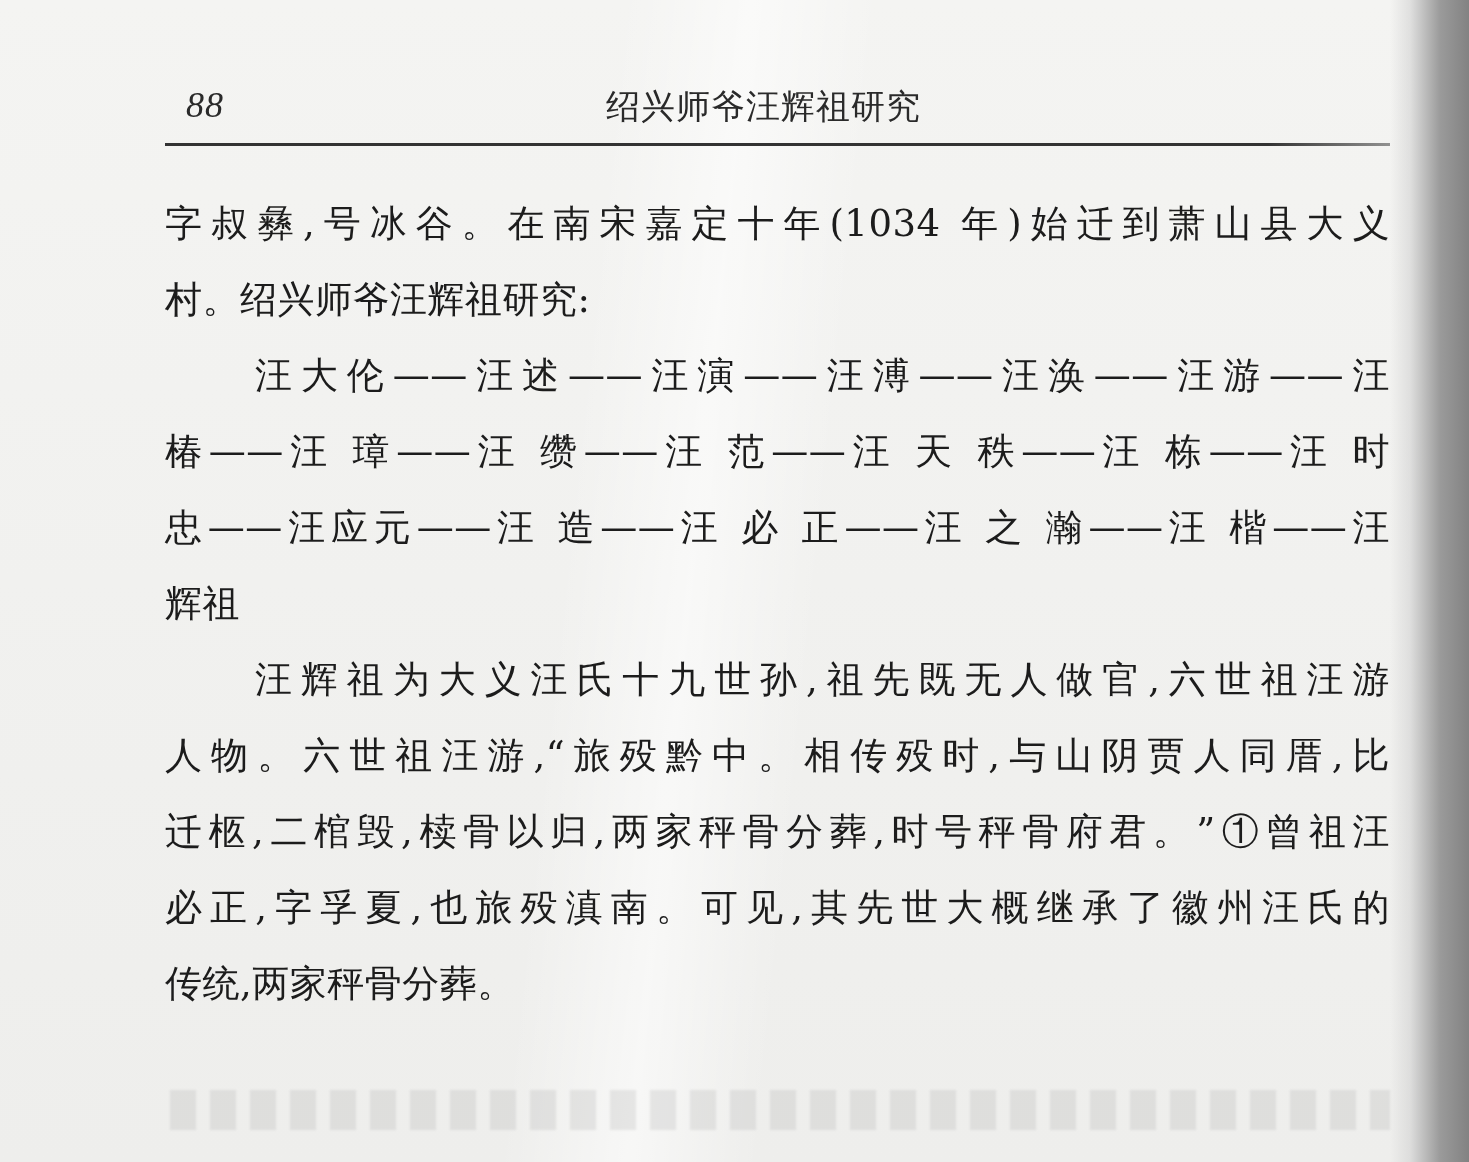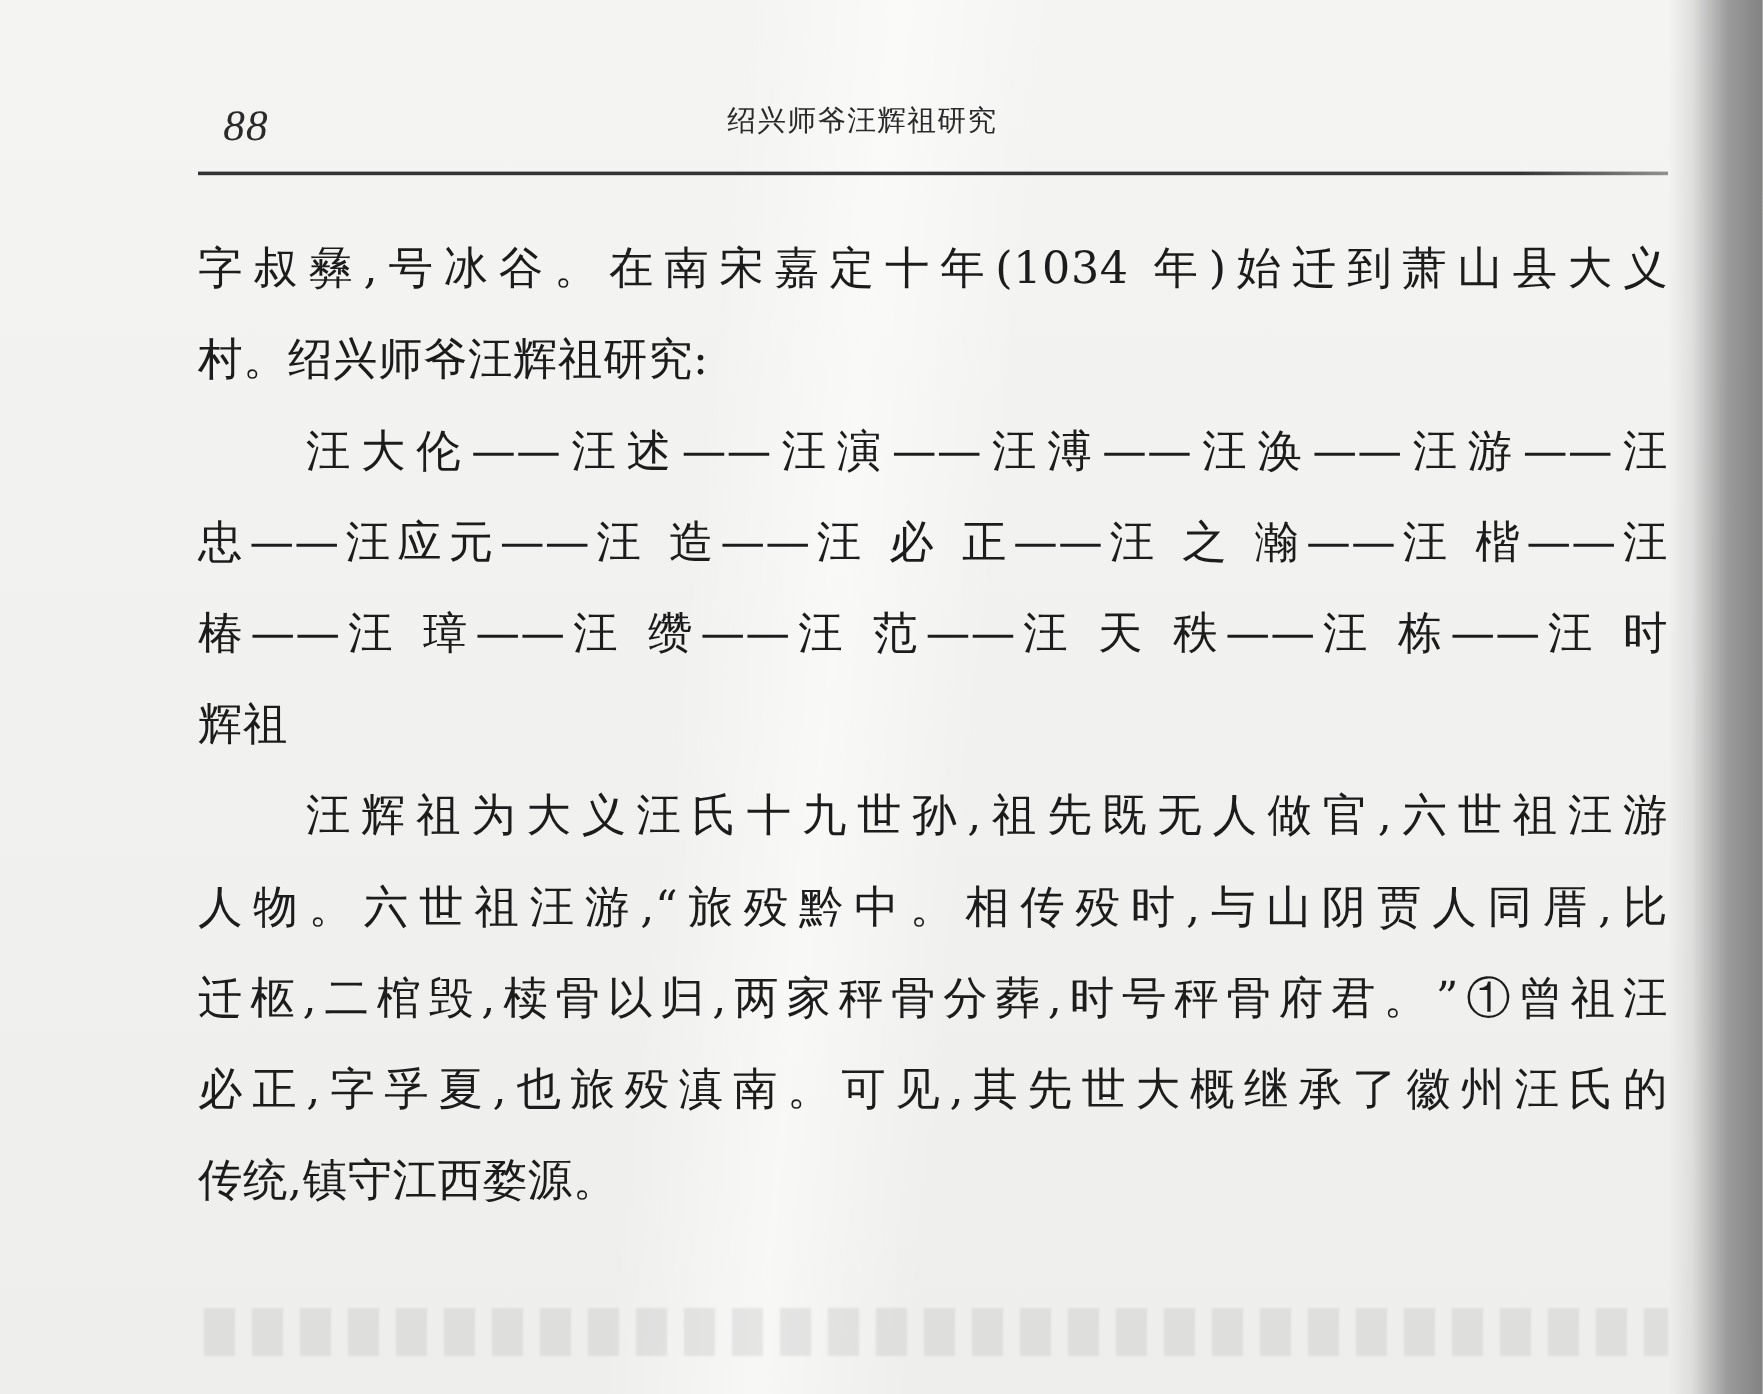--- a/index.html
+++ b/index.html
@@ -38,21 +38,21 @@
       font-family: "Liberation Serif", "DejaVu Serif", serif;
       font-style: italic;
       font-size: 36px;
       color: #2a2a2a;
       letter-spacing: 1px;
     }
     .running-head {
       position: absolute;
       left: 606px;
       top: 84px;
-      font-size: 24px;
+      font-size: 34px;
       letter-spacing: 1px;
       color: #2a2a2a;
       white-space: nowrap;
     }
     .head-rule {
       position: absolute;
       left: 165px;
       top: 143px;
       width: 1225px;
       height: 3px;
@@ -103,24 +103,24 @@
 <div class="fold"></div>
 
 <div class="page-number">88</div>
 <div class="running-head">绍兴师爷汪辉祖研究</div>
 <div class="head-rule"></div>
 
 <div class="body-text">
   <div class="line justify">字叔彝,号冰谷。在南宋嘉定十年(1034 年)始迁到萧山县大义</div>
   <div class="line">村。绍兴师爷汪辉祖研究:</div>
   <div class="line justify indent">汪大伦——汪述——汪演——汪溥——汪涣——汪游——汪</div>
+  <div class="line justify">椿——汪 璋——汪 缵——汪 范——汪 天 秩——汪 栋——汪 时</div>
   <div class="line justify">忠——汪应元——汪 造——汪 必 正——汪 之 瀚——汪 楷——汪</div>
-  <div class="line justify">椿——汪 璋——汪 缵——汪 范——汪 天 秩——汪 栋——汪 时</div>
   <div class="line">辉祖</div>
   <div class="line justify indent">汪辉祖为大义汪氏十九世孙,祖先既无人做官,六世祖汪游</div>
   <div class="line justify">人物。六世祖汪游,“旅殁黔中。相传殁时,与山阴贾人同厝,比</div>
   <div class="line justify">迁柩,二棺毁,椟骨以归,两家秤骨分葬,时号秤骨府君。”①曾祖汪</div>
   <div class="line justify">必正,字孚夏,也旅殁滇南。可见,其先世大概继承了徽州汪氏的</div>
-  <div class="line">传统,镇守江西婺源。</div>
+  <div class="line">传统,两家秤骨分葬。</div>
 </div>
 
 <div class="bleed"></div>
 <div class="spine-chars"></div>
 
 </body></html>

